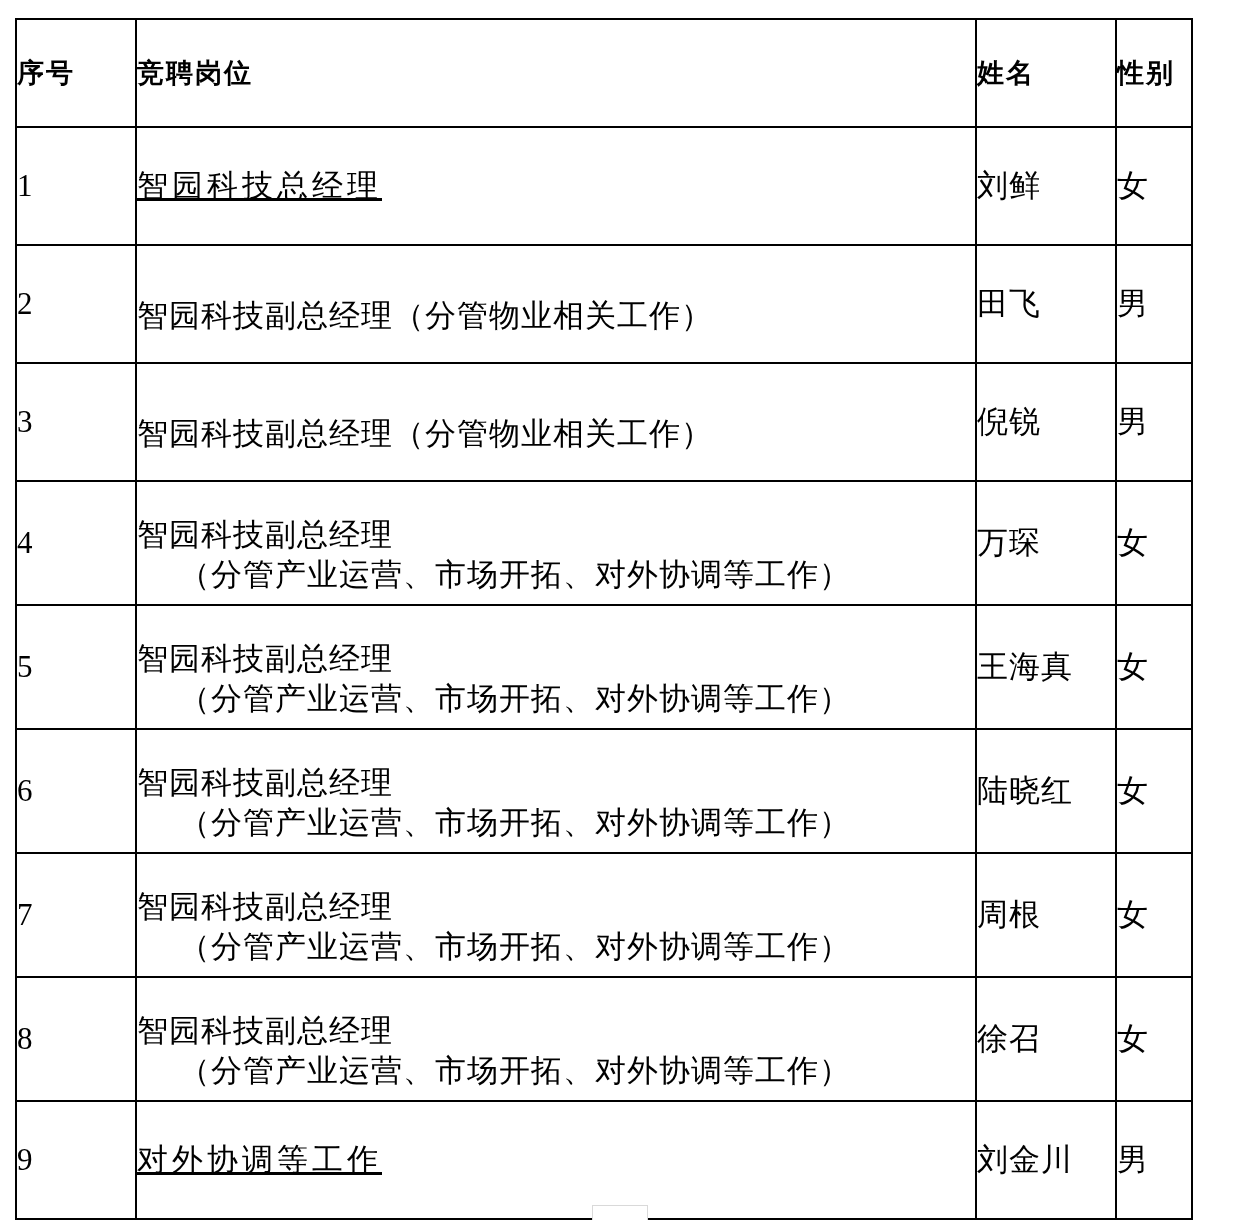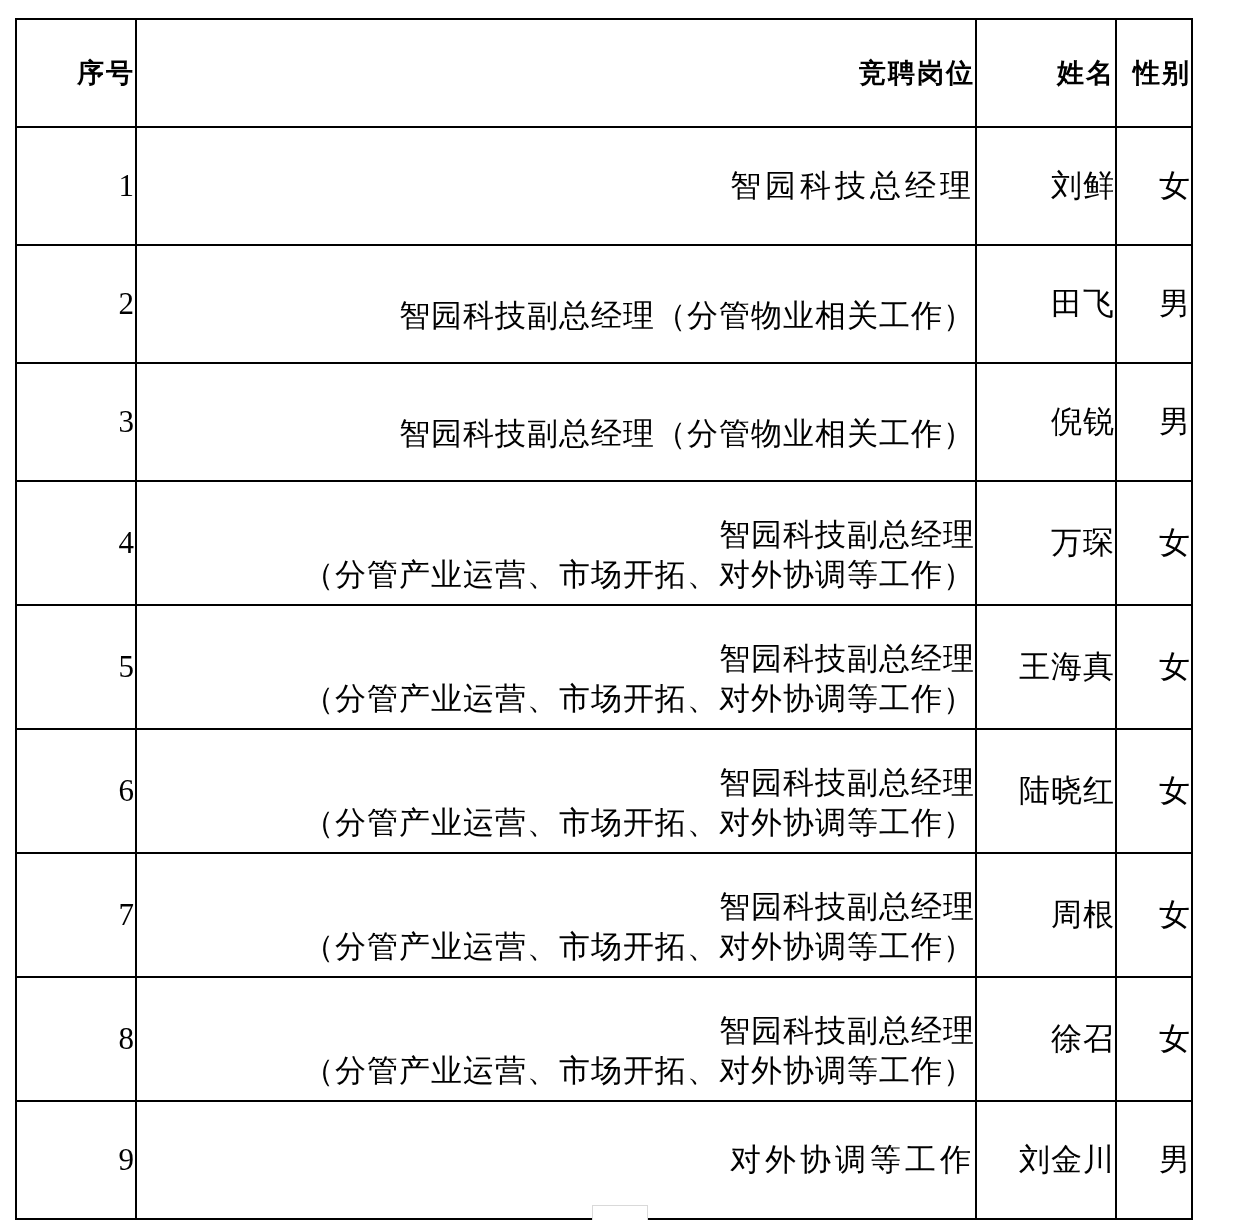--- a/index.html
+++ b/index.html
@@ -24,21 +24,21 @@
   table.roster {
     border-collapse: collapse;
     table-layout: fixed;
     width: 1176px;
     margin-left: 5px;
     margin-top: 8px;
   }
   table.roster td,
   table.roster th {
     border: 2px solid #000000;
-    text-align: right;
+    text-align: left;
     vertical-align: middle;
     padding: 0;
     font-weight: normal;
   }
   col.c-index  { width: 120px; }
   col.c-post   { width: 840px; }
   col.c-name   { width: 140px; }
   col.c-gender { width: 76px; }
 
   tr.head-row td {
@@ -61,25 +61,27 @@
     font-family: "Liberation Serif", "DejaVu Serif", serif;
   }
   td.post .line1 {
     display: block;
     line-height: 1.28;
     margin-top: 24px;
   }
   td.post .line2 {
     display: block;
     line-height: 1.28;
+    margin-left: 42px;
   }
   td.post .single {
     display: block;
     line-height: 1.2;
     letter-spacing: 4px;
+    text-decoration: underline;
   }
   td.name {
     letter-spacing: 0px;
     font-family: Liberation Serif, serif;
   }
   td.gender {
     letter-spacing: 0px;
   }
   .bottom-artifact {
     position: absolute;

